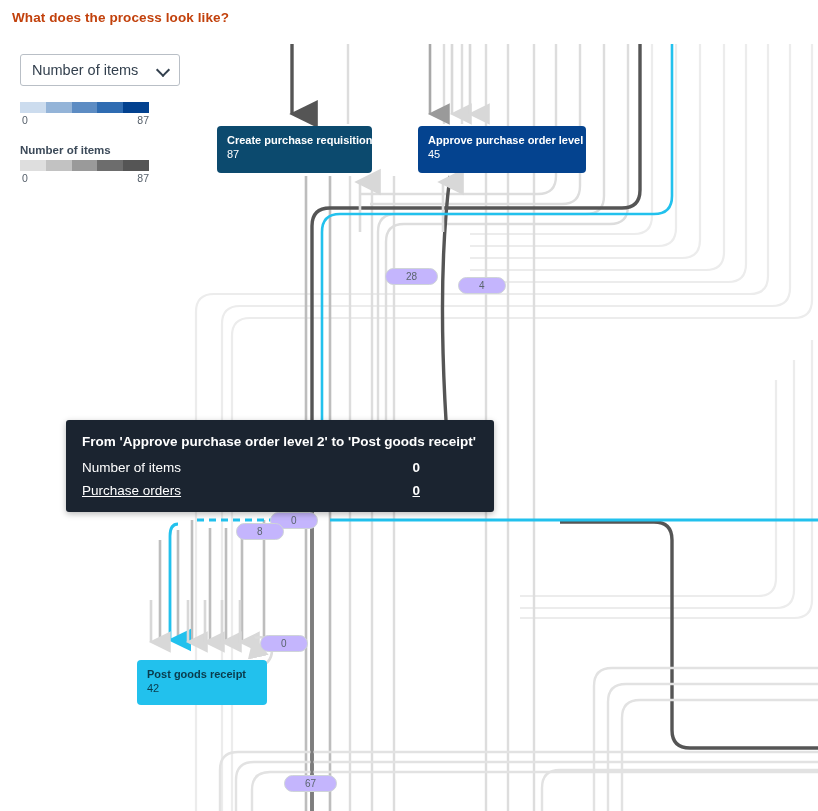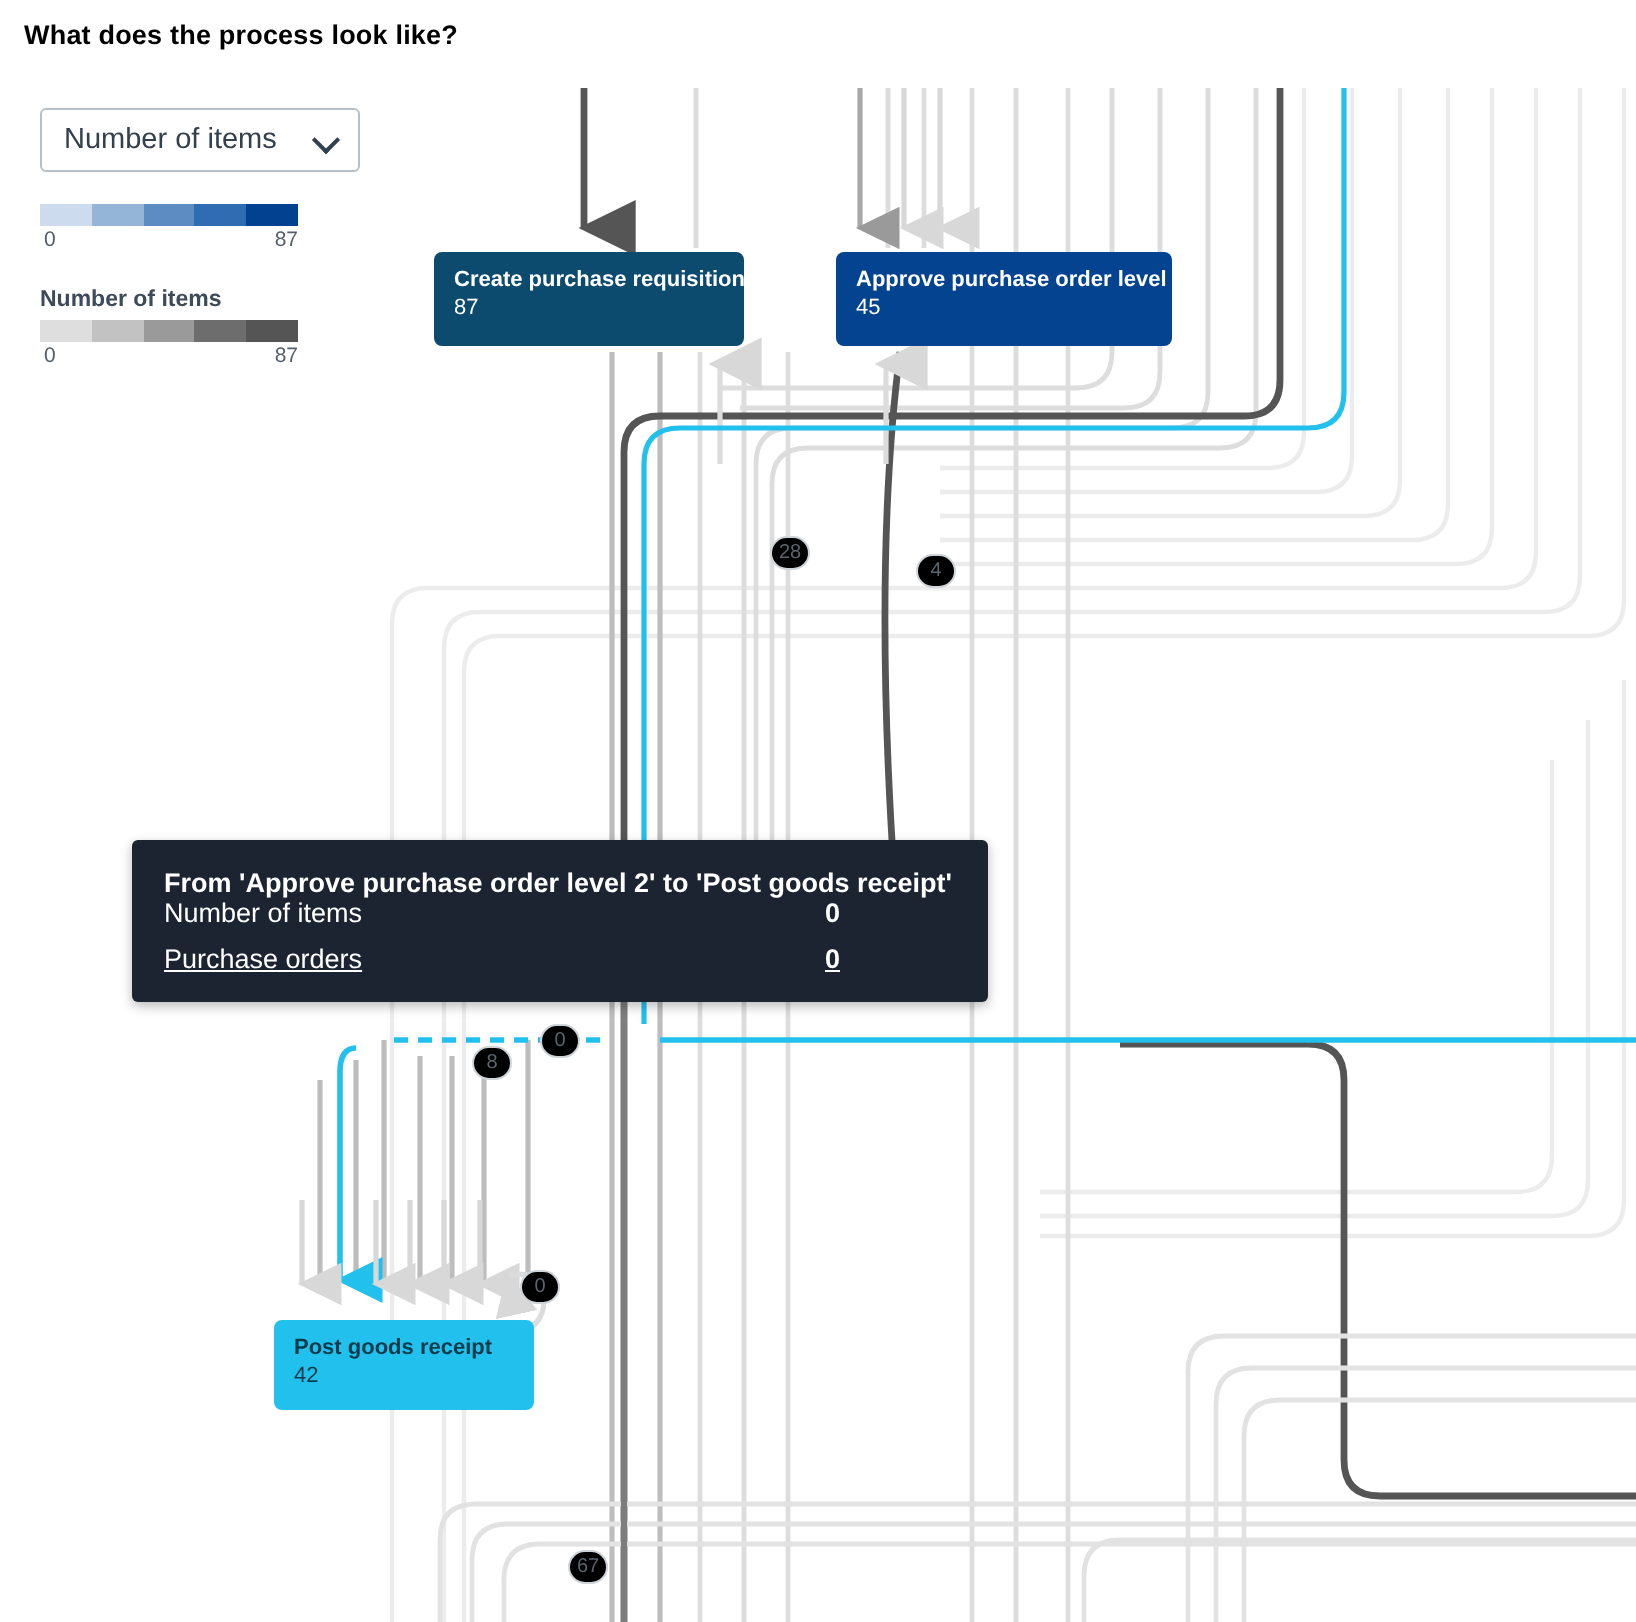--- a/index.html
+++ b/index.html
@@ -14,21 +14,21 @@
     overflow: hidden;
     font-family: "Liberation Sans", sans-serif;
     color: #2b3a4a;
   }
   #page-title {
     position: absolute;
     left: 12px;
     top: 10px;
     font-size: 13.5px;
     font-weight: bold;
-    color: #000000;
+    color: #c2410c;
     letter-spacing: 0.1px;
   }
   
   #control-panel {
     position: absolute;
     left: 20px;
     top: 54px;
     width: 180px;
   }
   #metric-select {
@@ -120,48 +120,49 @@
     left: 137px; top: 660px; width: 130px; height: 45px;
     background: #22c1ed;
     color: #0d3d4d;
   }
   #node-post-goods-receipt .node-name { color: #0a3b4c; }
   #node-post-goods-receipt .node-count { color: #0a3b4c; }
 
   
   .edge-label {
     position: absolute;
-    background: #000000;
+    background: #c4b5fd;
     border: 1px solid #cfd4d8;
     border-radius: 10px;
     min-width: 20px;
     height: 17px;
     line-height: 15px;
     text-align: center;
     font-size: 10px;
     color: #5a646e;
-    padding: 0 3px;
+    padding: 0 20px;
     box-sizing: border-box;
   }
 
   
   #edge-tooltip {
     position: absolute;
     left: 66px; top: 420px;
     width: 428px;
     background: #1b2430;
     border-radius: 3px;
     padding: 14px 16px 14px 16px;
     box-sizing: border-box;
     color: #ffffff;
     box-shadow: 0 2px 6px rgba(0,0,0,0.28);
   }
   #edge-tooltip .tt-title {
     font-size: 13.5px;
     font-weight: bold;
+    margin-bottom: 11px;
     white-space: nowrap;
   }
   #edge-tooltip .tt-row {
     display: flex;
     justify-content: space-between;
     align-items: baseline;
     font-size: 13.5px;
     margin-bottom: 8px;
   }
   #edge-tooltip .tt-row:last-child { margin-bottom: 0; text-decoration: underline; }

